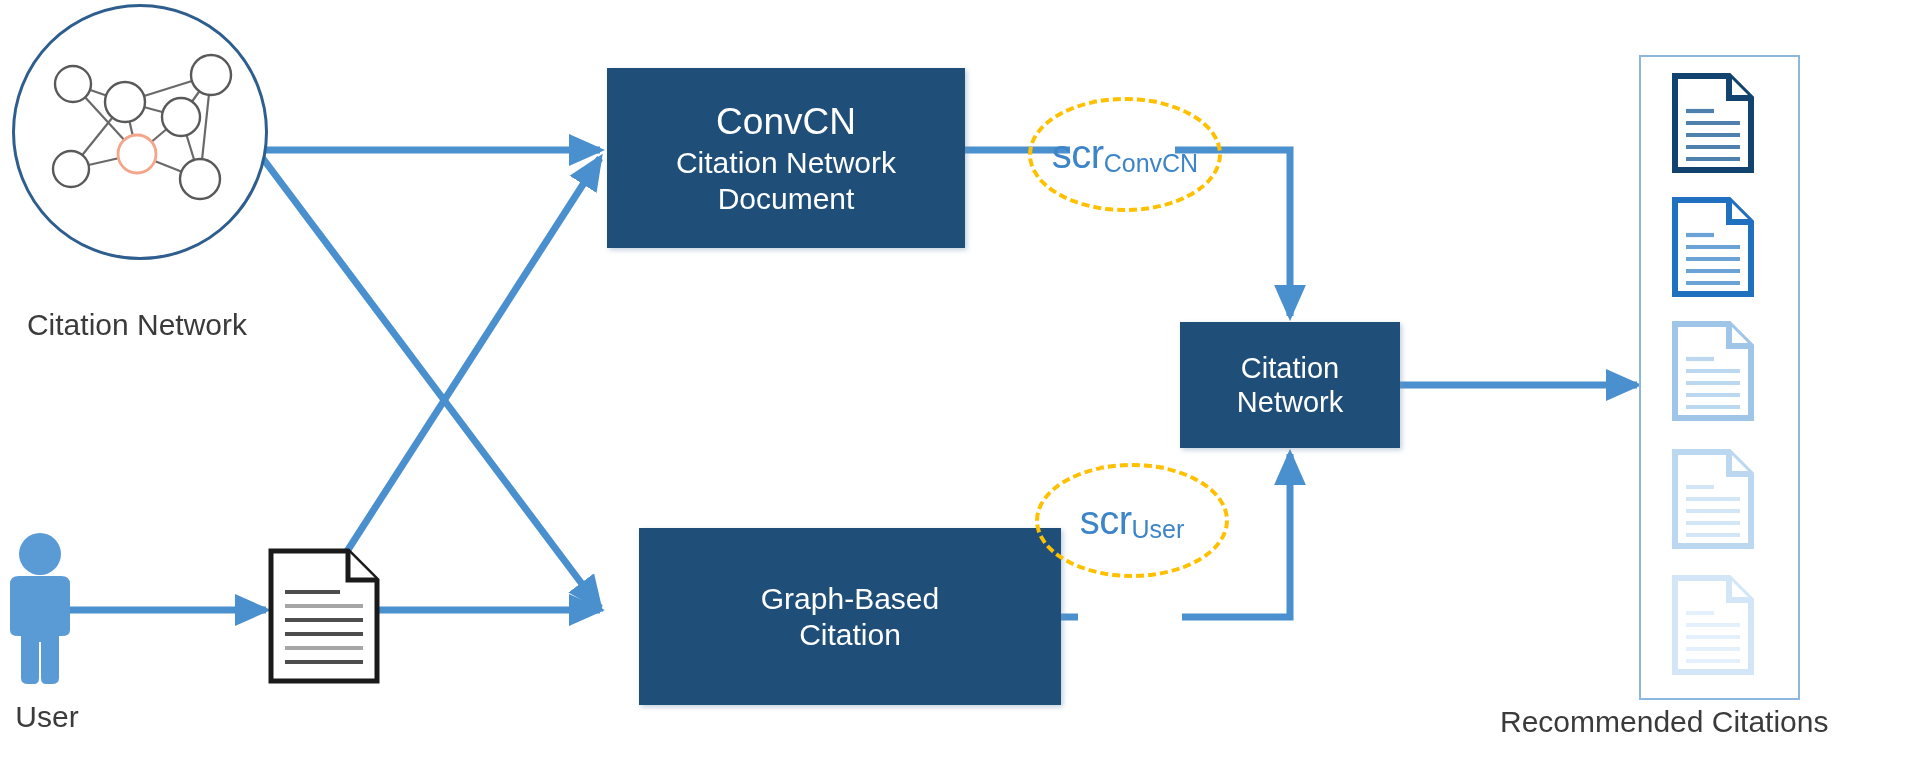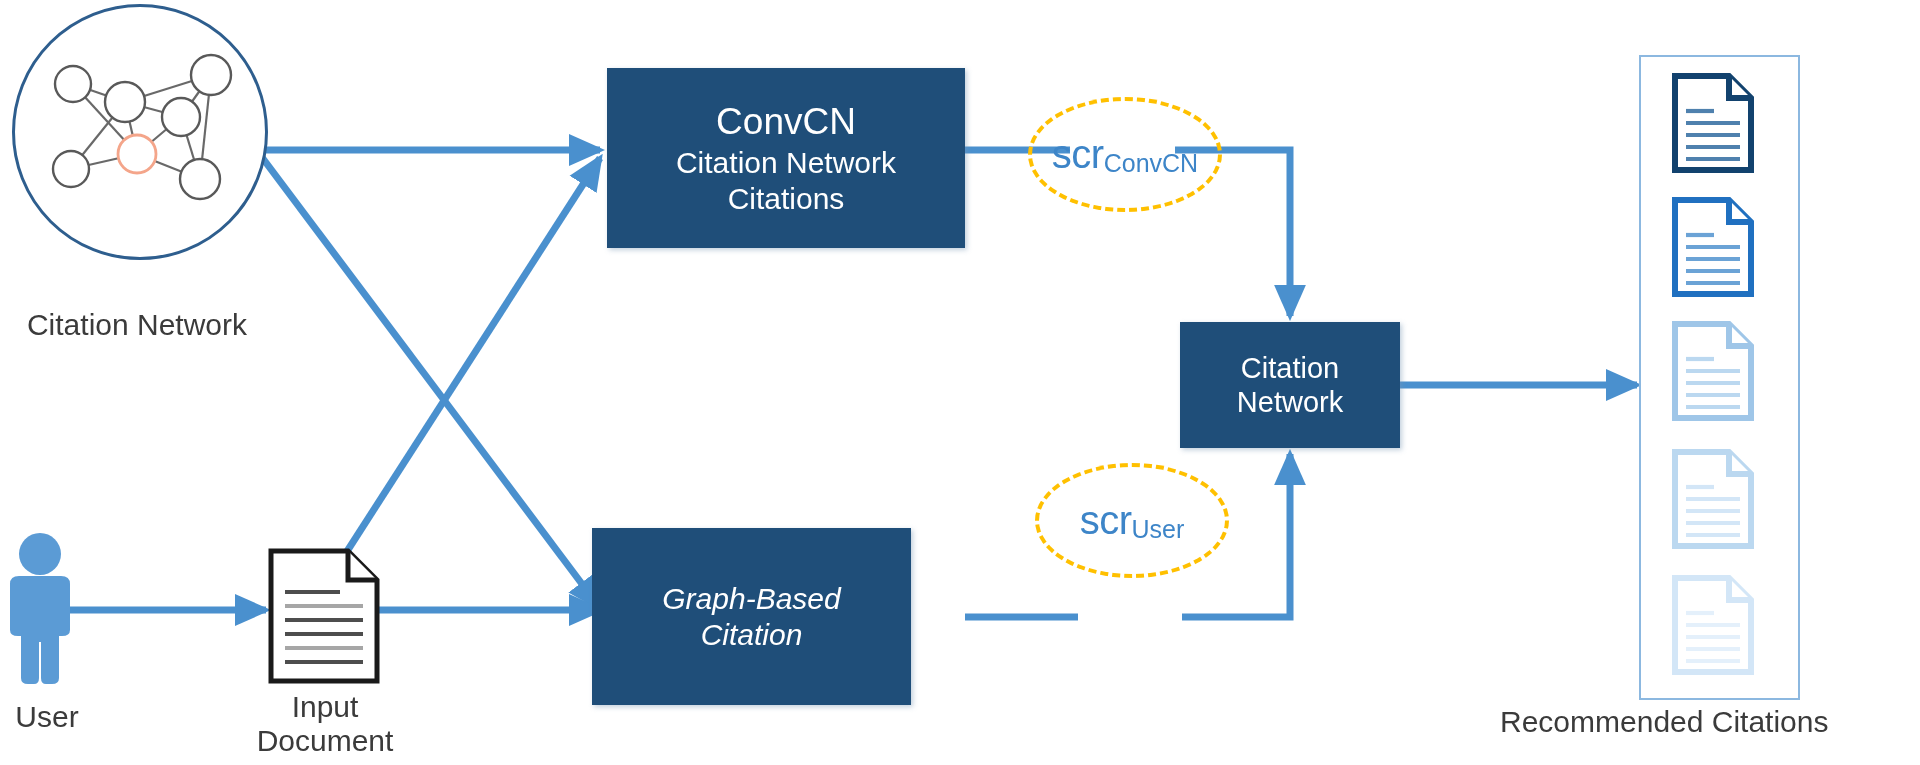--- a/index.html
+++ b/index.html
@@ -39,21 +39,21 @@
     text-align: center;
     box-shadow: 2px 2px 5px rgba(120,150,180,0.45);
     line-height: 1.18;
   }
   .proc-box .ln { display: block; white-space: nowrap; }
 
   #box-convcn { left: 607px; top: 68px; width: 358px; height: 180px; }
   #box-convcn .ln.title { font-size: 37px; margin-bottom: 2px; }
   #box-convcn .ln.sub { font-size: 30px; }
 
-  #box-graph { left: 592px; top: 528px; width: 319px; height: 177px; font-style: italic; }
+  #box-graph { left: 639px; top: 528px; width: 422px; height: 177px; }
   #box-graph .ln { font-size: 30px; }
 
   #box-rank { left: 1180px; top: 322px; width: 220px; height: 126px; }
   #box-rank .ln { font-size: 29px; }
 
   
   .score-ellipse {
     position: absolute;
     border: 4px dashed #FFC000;
     border-radius: 50%;
@@ -206,29 +206,25 @@
     <path d="M80 3 V32 H109" fill="#ffffff" stroke="#1A1A1A" stroke-width="5"></path>
     <g stroke-width="4" stroke-linecap="butt">
       <line x1="17" y1="44" x2="72" y2="44" stroke="#4D4D4D"></line>
       <line x1="17" y1="58" x2="95" y2="58" stroke="#A6A6A6"></line>
       <line x1="17" y1="72" x2="95" y2="72" stroke="#4D4D4D"></line>
       <line x1="17" y1="86" x2="95" y2="86" stroke="#4D4D4D"></line>
       <line x1="17" y1="100" x2="95" y2="100" stroke="#A6A6A6"></line>
       <line x1="17" y1="114" x2="95" y2="114" stroke="#4D4D4D"></line>
     </g>
   </svg>
-  <div class="caption" id="cap-doc">
-    <span class="ln">Input</span><br>
-    <span class="ln">Document</span>
-  </div>
 
   <div class="proc-box" id="box-convcn">
     <span class="ln title">ConvCN</span>
     <span class="ln sub">Citation Network</span>
-    <span class="ln sub">Citations</span>
+    <span class="ln sub">Document</span>
   </div>
 
   <div class="proc-box" id="box-graph">
     <span class="ln">Graph-Based</span>
     <span class="ln">Citation</span>
   </div>
 
   <div class="proc-box" id="box-rank">
     <span class="ln">Citation</span>
     <span class="ln">Network</span>

